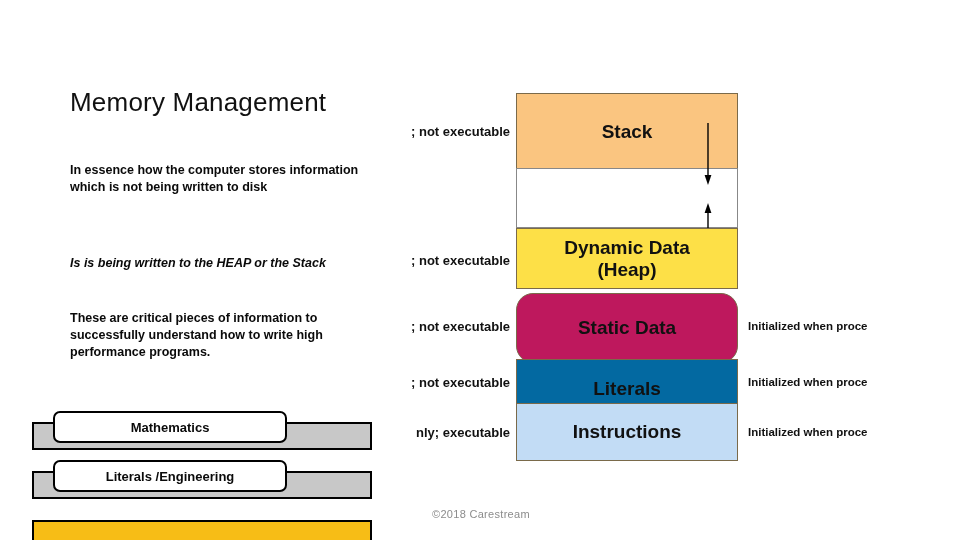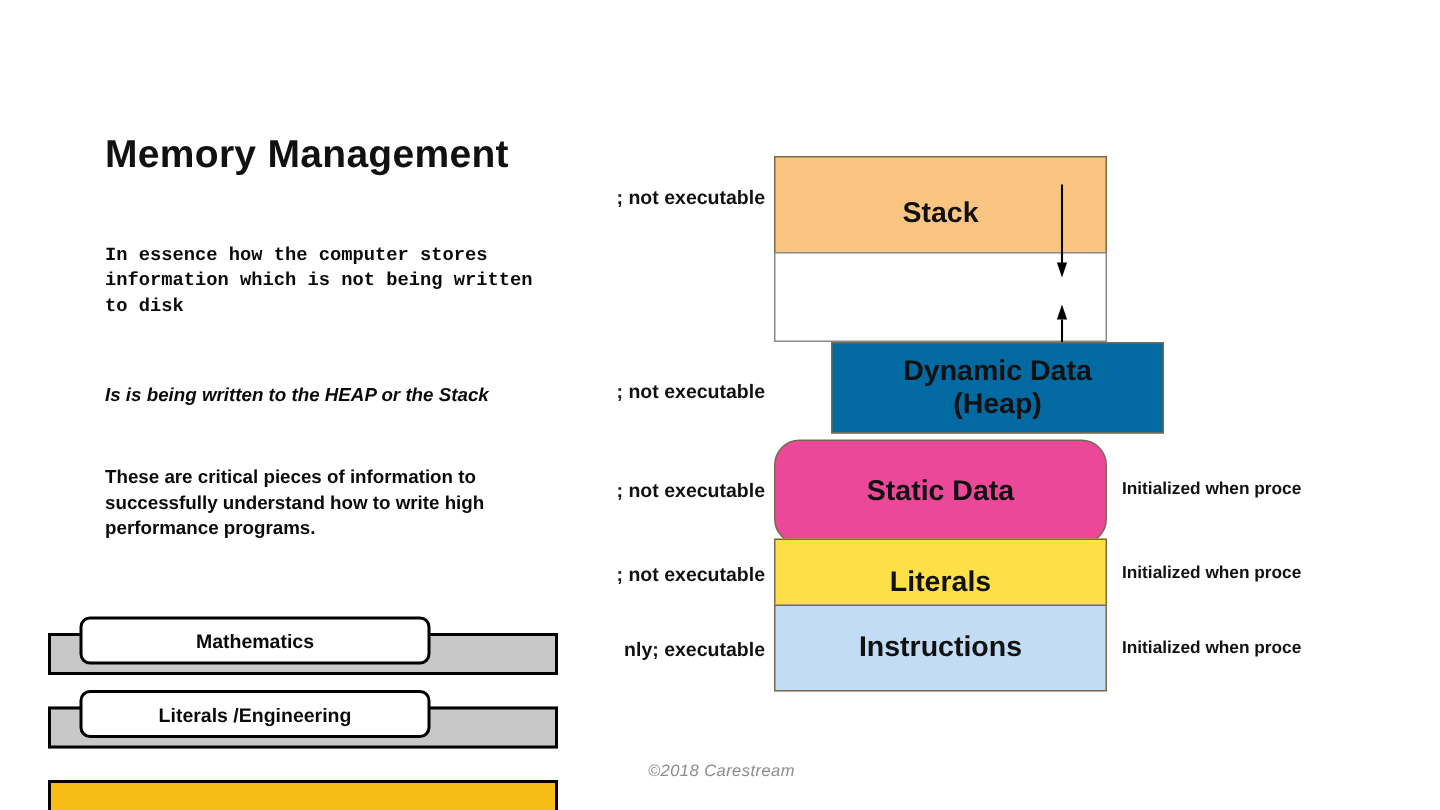--- a/index.html
+++ b/index.html
@@ -16,37 +16,37 @@
     color: #000000;
   }
 
   
   #slide-title {
     position: absolute;
     left: 70px;
     top: 88px;
     width: 330px;
     font-size: 26px;
-    font-weight: 700;
+    font-weight: 400;
     line-height: 1.15;
     letter-spacing: 0.2px;
     color: #111111;
     white-space: nowrap;
   }
 
   .body-para {
     position: absolute;
     left: 70px;
     width: 300px;
     font-size: 12.5px;
     font-weight: bold;
     line-height: 1.35;
     color: #0a0a0a;
   }
-  #para-1 { top: 162px; font-family: Liberation Mono, monospace; }
+  #para-1 { top: 162px; }
   #para-2 { top: 255px; font-style: italic; width: 312px; }
   #para-3 { top: 310px; width: 290px; }
 
   
   #bars {
     position: absolute;
     left: 0;
     top: 12px;
     width: 100%;
     height: 100%;
@@ -125,25 +125,25 @@
     left: 350px;
     width: 212px;
     font-size: 11.5px;
     font-weight: bold;
     color: #111111;
     line-height: 1.35;
     white-space: nowrap;
     overflow: hidden;
   }
 
-  #block-stack        { top: 19px;   height: 78px;  background: #fac580; }
+  #block-stack        { top: 8px;   height: 78px;  background: #fac580; }
   #block-gap          { top: 83px;  height: 60px;  background: #ffffff; border-color: #888888; }
-  #block-heap         { top: 143px; height: 61px;  background: #0369a1; margin-left: 38px; }
-  #block-static       { top: 208px; height: 70px;  background: #ec4899; border-radius: 17px; }
-  #block-literals     { top: 274px; height: 59px;  background: #fde047; }
+  #block-heap         { top: 143px; height: 61px;  background: #fde047; }
+  #block-static       { top: 208px; height: 70px;  background: #be185d; border-radius: 17px; }
+  #block-literals     { top: 274px; height: 59px;  background: #0369a1; }
   #block-instructions { top: 318px; height: 58px;  background: #c2dcf5; }
 
   #label-left-stack        { top: 39px;  }
   #label-left-heap         { top: 168px; }
   #label-left-static       { top: 234px; }
   #label-left-literals     { top: 290px; }
   #label-left-instructions { top: 340px; }
 
   #label-right-stack        { top: 27px;  white-space: normal; }
   #label-right-heap         { top: 168px; }
@@ -163,21 +163,20 @@
 
   
   #copyright {
     position: absolute;
     left: 432px;
     top: 508px;
     font-size: 11px;
     font-weight: 400;
     color: #8c8c8c;
     letter-spacing: 0.3px;
-    font-style: italic;
   }
 </style>
 </head>
 <body>
 
 <div id="slide-title">Memory Management</div>
 
 <div class="body-para" id="para-1">In essence how the computer stores information which is not being written to disk</div>
 
 <div class="body-para" id="para-2">Is is being written to the HEAP or the Stack</div>

